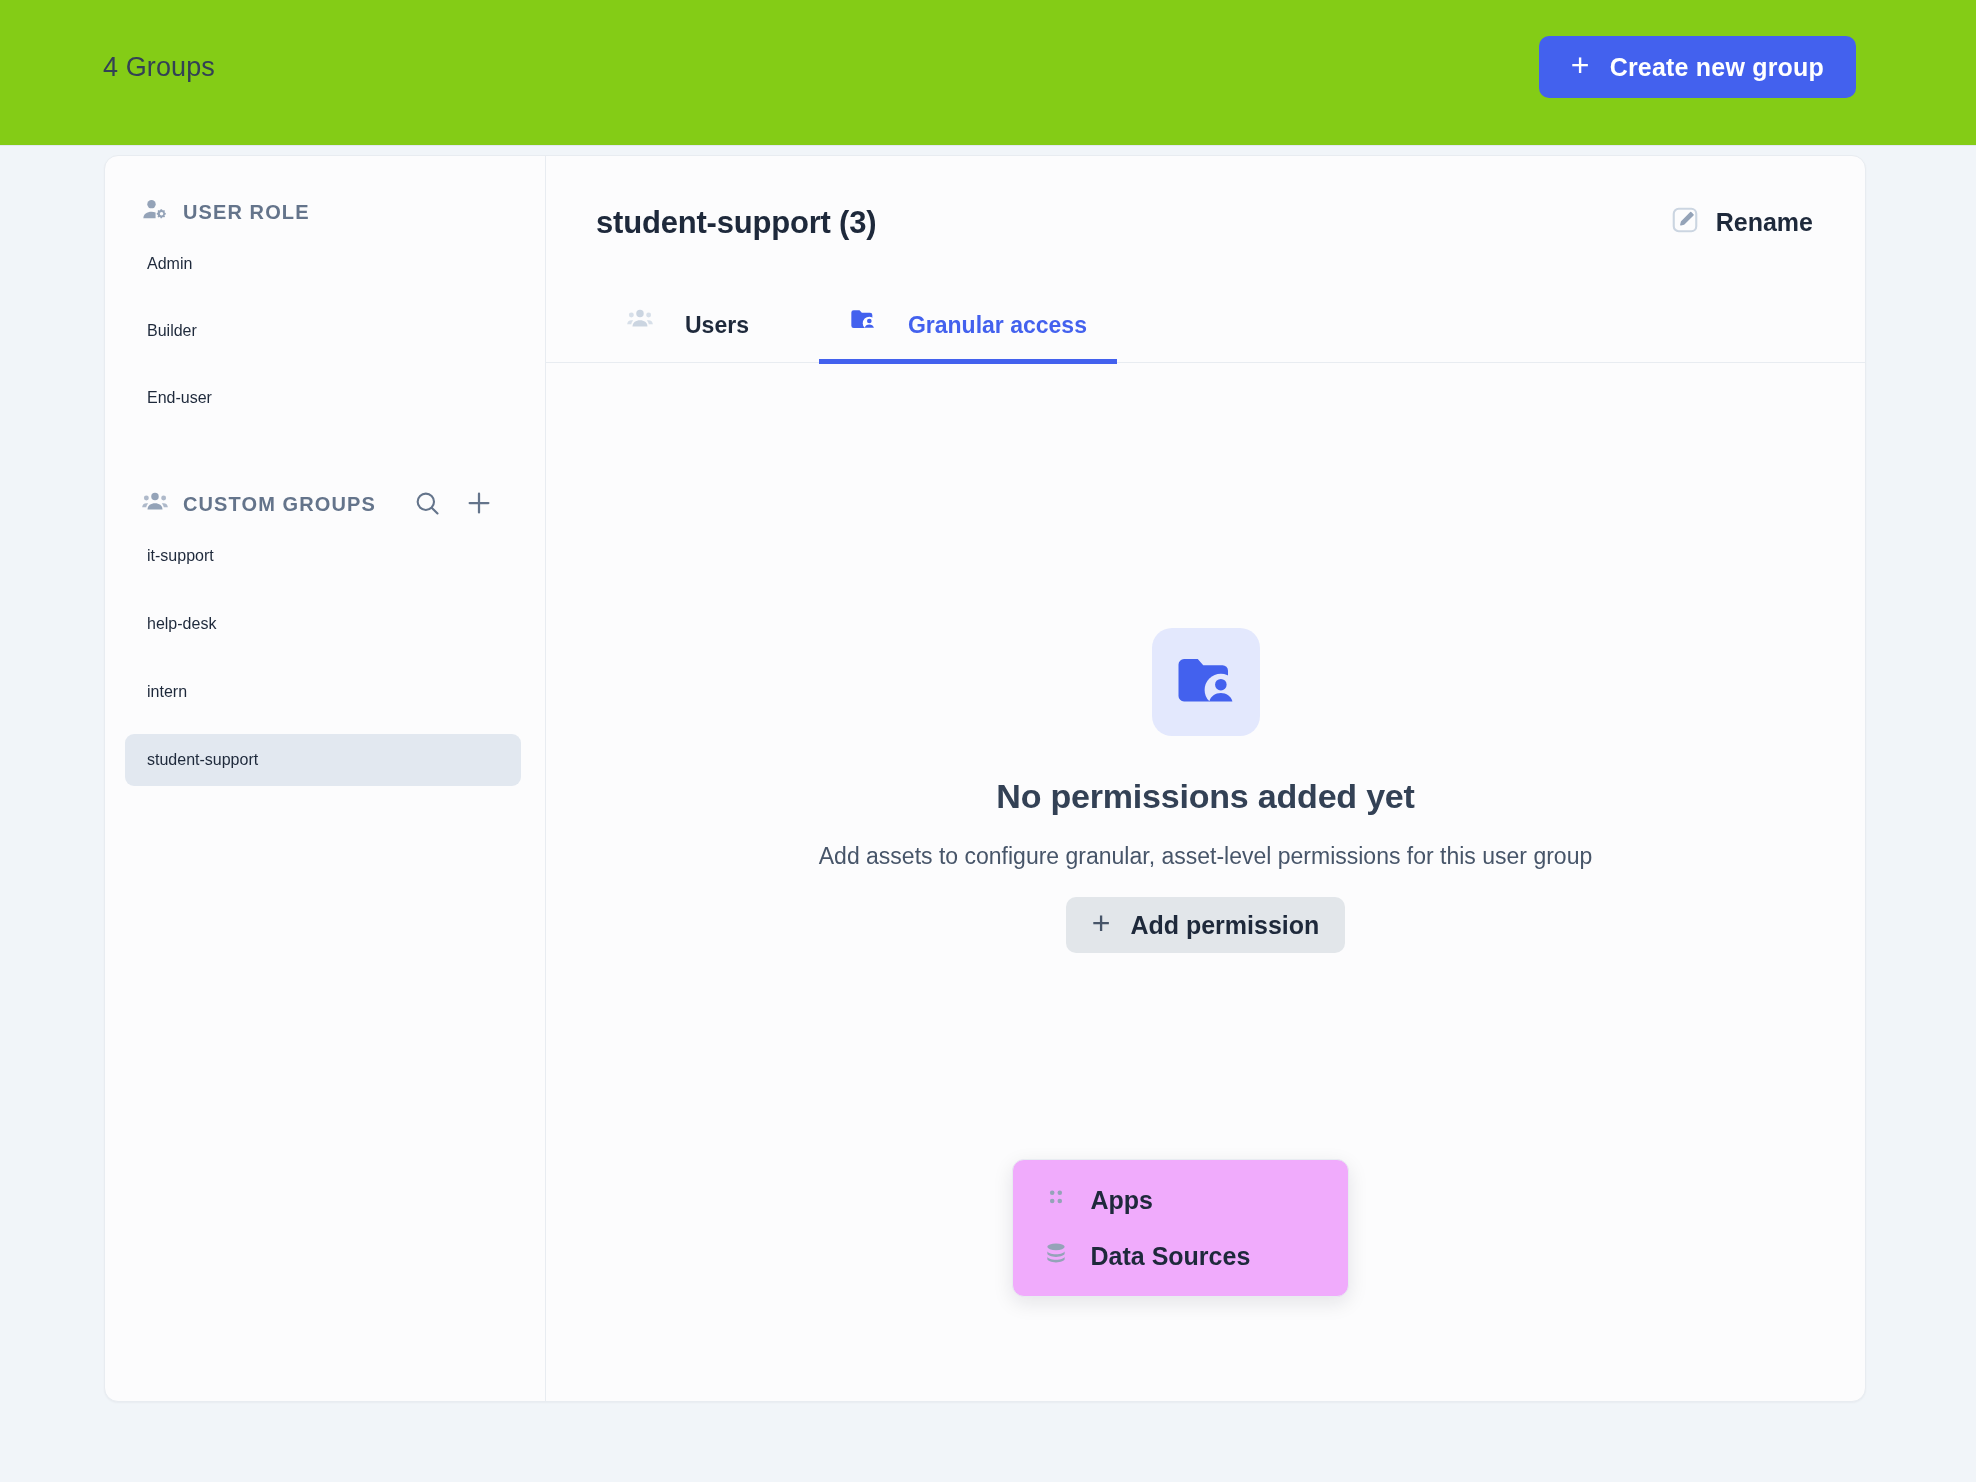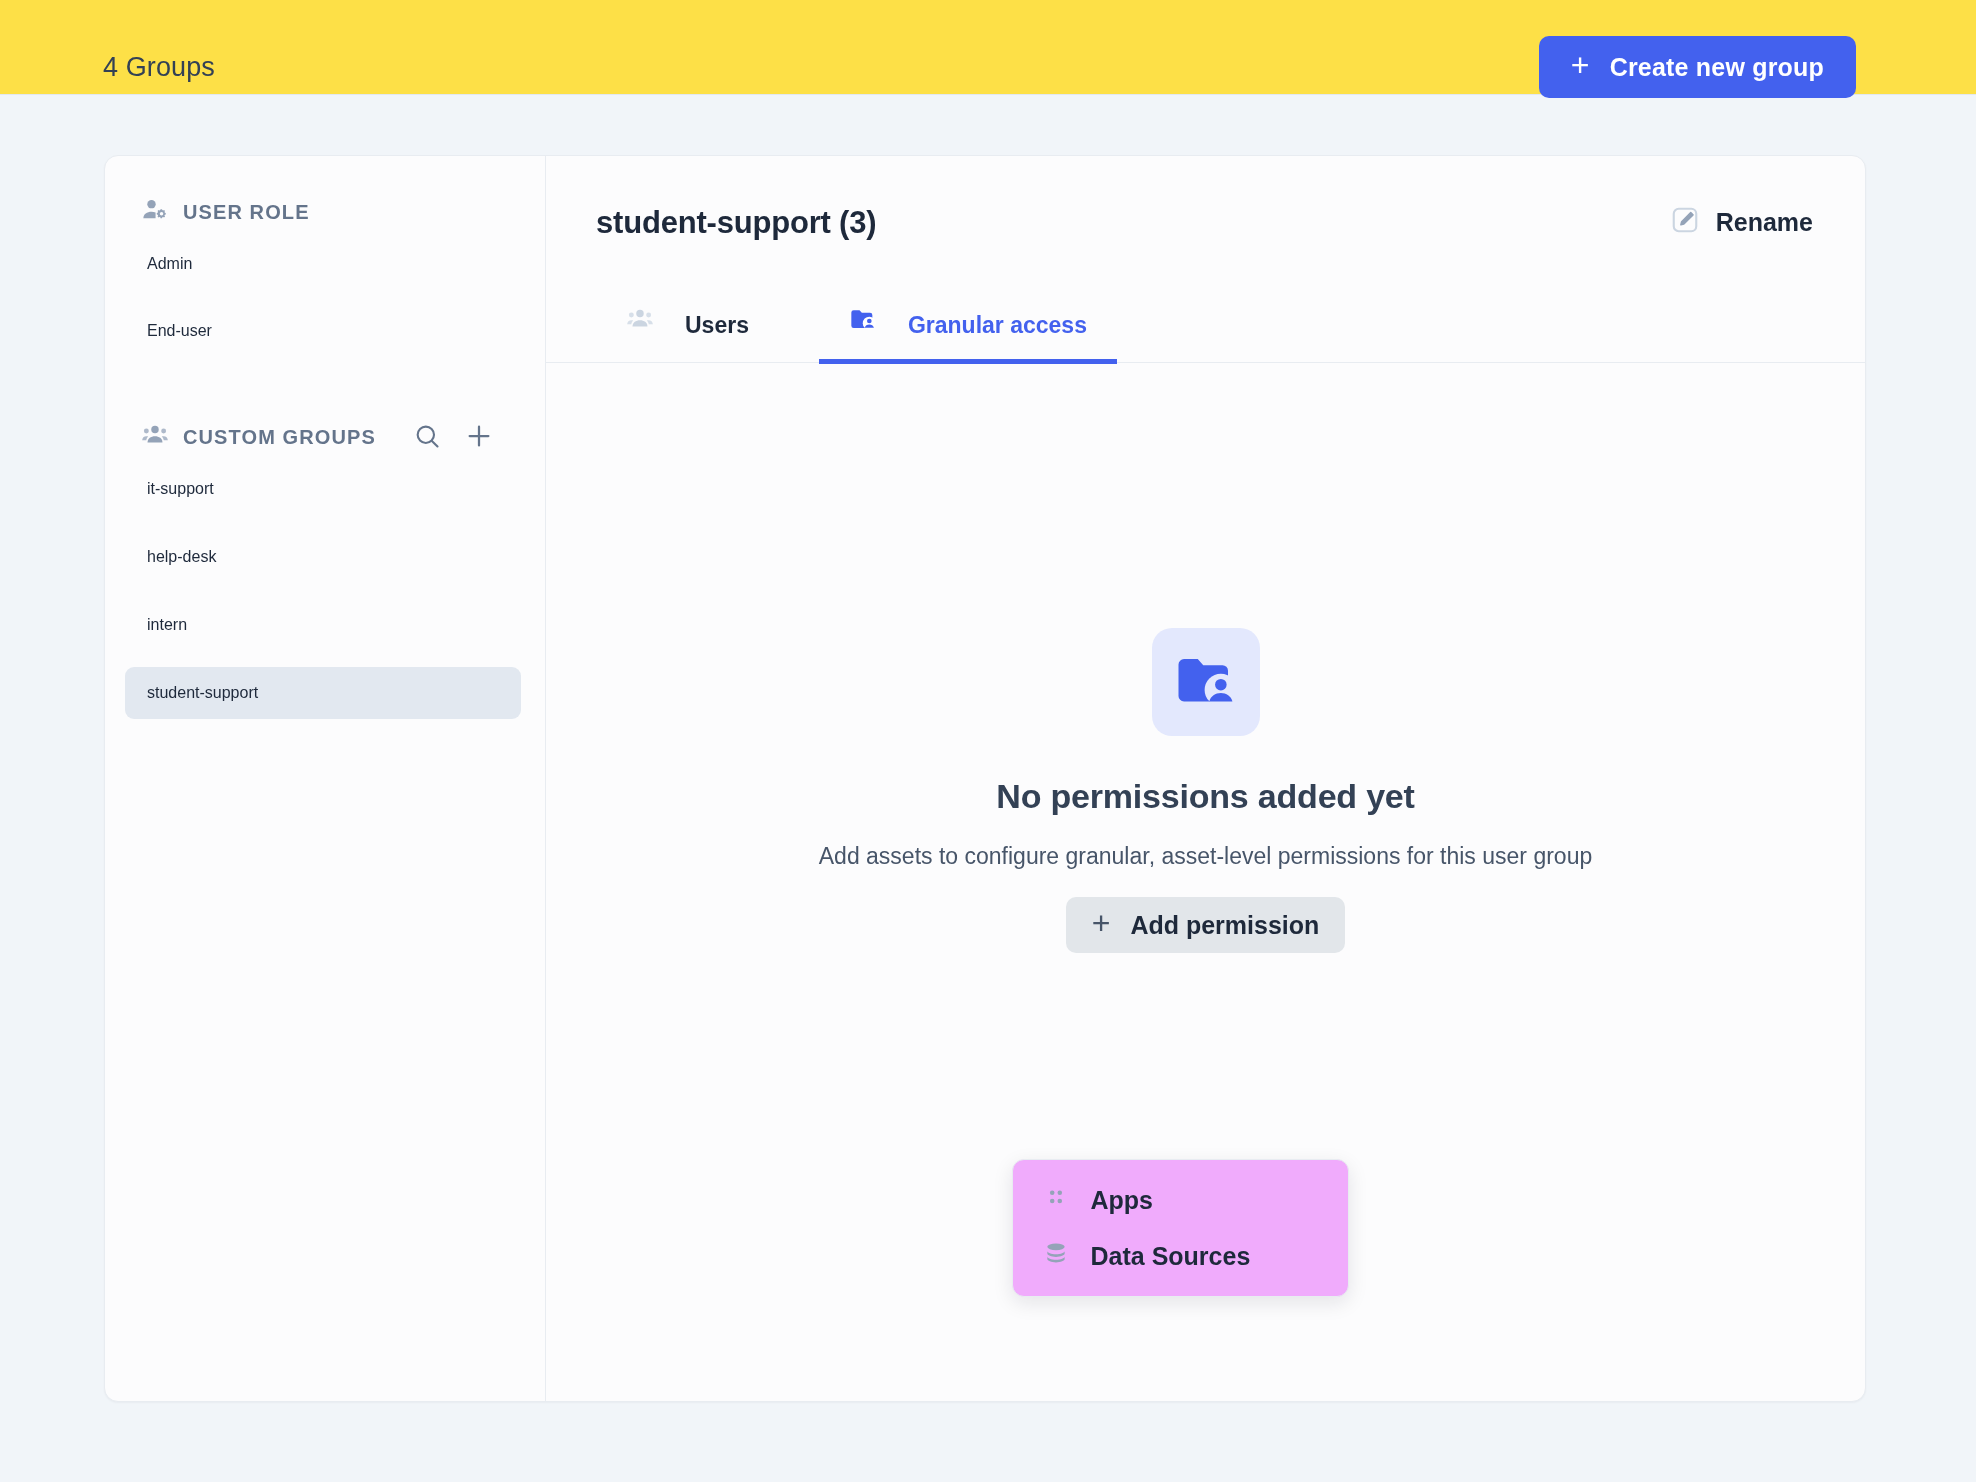--- a/index.html
+++ b/index.html
@@ -7,23 +7,23 @@
     width: 1976px;
     height: 1482px;
     background: #f1f5f9;
     font-family: "Liberation Sans", sans-serif;
     -webkit-font-smoothing: antialiased;
   }
 
   
   .topbar {
     position: relative;
-    height: 95px;
+    height: 146px;
     border-bottom: 1px solid #e2e8f0;
-    background: #fde047;
+    background: #84cc16;
   }
   .groups-count {
     position: absolute;
     left: 103px;
     top: 67px;
     transform: translateY(-50%);
     font-size: 27px;
     color: #334155;
     letter-spacing: 0.1px;
   }
@@ -277,20 +277,23 @@
           <path d="M18.2 12.1l.95.38.55-.55.95.95-.55.55.38.95 .75.15v1.34l-.75.15-.38.95.55.55-.95.95-.55-.55-.95.38-.15.75h-1.34l-.15-.75-.95-.38-.55.55-.95-.95.55-.55-.38-.95-.75-.15v-1.34l.75-.15.38-.95-.55-.55.95-.95.55.55.95-.38.15-.75h1.34z"></path>
           <circle cx="17.6" cy="15.2" r="1.5" fill="#fcfcfd"></circle>
         </svg>
       </span>
       <span class="sh-label">USER ROLE</span>
     </div>
 
     <ul class="nav-list roles">
       <li class="nav-item">
         <span>Admin</span>
+      </li>
+      <li class="nav-item">
+        <span>Builder</span>
       </li>
       <li class="nav-item">
         <span>End-user</span>
       </li>
     </ul>
 
     <div class="section-head custom">
       <span>
         <svg width="28" height="28" viewBox="0 0 24 24" fill="#94a3b8">
           <circle cx="12" cy="7.2" r="3.2"></circle>

